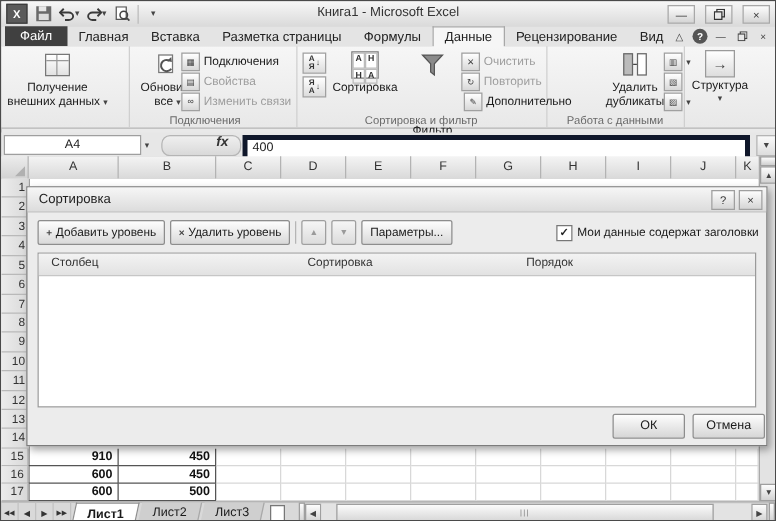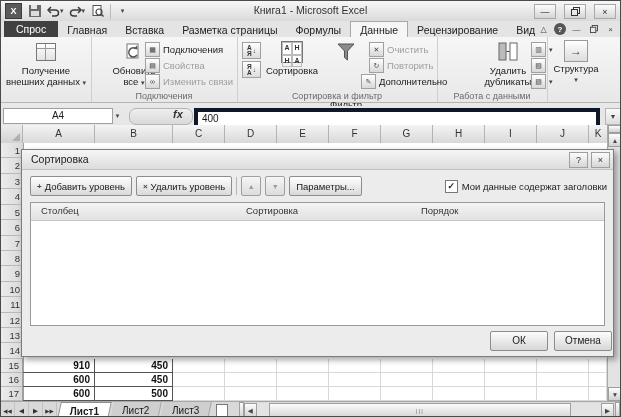--- a/index.html
+++ b/index.html
@@ -174,21 +174,21 @@
         <svg width="9" height="9" viewBox="0 0 9 9">
             <rect x="2.5" y="0.5" width="6" height="6" fill="none" stroke="#333"></rect>
             <rect x="0.5" y="2.5" width="6" height="6" fill="#e8e8e8" stroke="#333"></rect>
           </svg>
       </span>
       <span class="winbtn">×</span>
     </div>
   </div>
 
   <div class="abs tabsrow">
-    <span class="rtab file">Спрос</span>
+    <span class="rtab file">Файл</span>
     <span class="rtab">Главная</span>
     <span class="rtab">Вставка</span>
     <span class="rtab">Разметка страницы</span>
     <span class="rtab">Формулы</span>
     <span class="rtab active">Данные</span>
     <span class="rtab">Рецензирование</span>
     <span class="rtab">Вид</span>
   </div>
   <div class="tabicons">
     <span class="tabico">△</span>
@@ -198,21 +198,21 @@
       <svg width="8" height="8" viewBox="0 0 9 9">
           <rect x="2.5" y="0.5" width="6" height="6" fill="none" stroke="#444"></rect>
           <rect x="0.5" y="2.5" width="6" height="6" fill="#e8e8e8" stroke="#444"></rect>
         </svg>
     </span>
     <span class="tabico">×</span>
   </div>
 
   <div class="abs ribbon">
 
-    <div class="rgroup" style="left:0;width:90px;">
+    <div class="rgroup" style="left:0;width:90px;padding-left:12px;">
       <div class="bigbtn" style="left:4px;top:3px;width:82px;">
         <span class="bicon">
             <span class="tableicon"></span>
           </span>
         <span>Получение</span>
         <span><span>внешних данных</span> <span class="tinydrop">▾</span></span>
       </div>
     </div>
 
     <div class="rgroup" style="left:90px;width:146px;">
@@ -277,21 +277,21 @@
         <span>Фильтр</span>
       </div>
       <div class="smallitem disabled" style="left:132px;top:5px;">
         <span class="micon">✕</span>
         <span>Очистить</span>
       </div>
       <div class="smallitem disabled" style="left:132px;top:21px;">
         <span class="micon">↻</span>
         <span>Повторить</span>
       </div>
-      <div class="smallitem" style="left:124px;top:37px;">
+      <div class="smallitem" style="left:134px;top:37px;">
         <span class="micon">✎</span>
         <span>Дополнительно</span>
       </div>
       <div class="gcaption">Сортировка и фильтр</div>
     </div>
 
     <div class="rgroup" style="left:436px;width:110px;">
       <div class="bigbtn" style="left:48px;top:3px;width:46px;">
         <span class="bicon">
           <svg width="20" height="20" viewBox="0 0 20 20">

